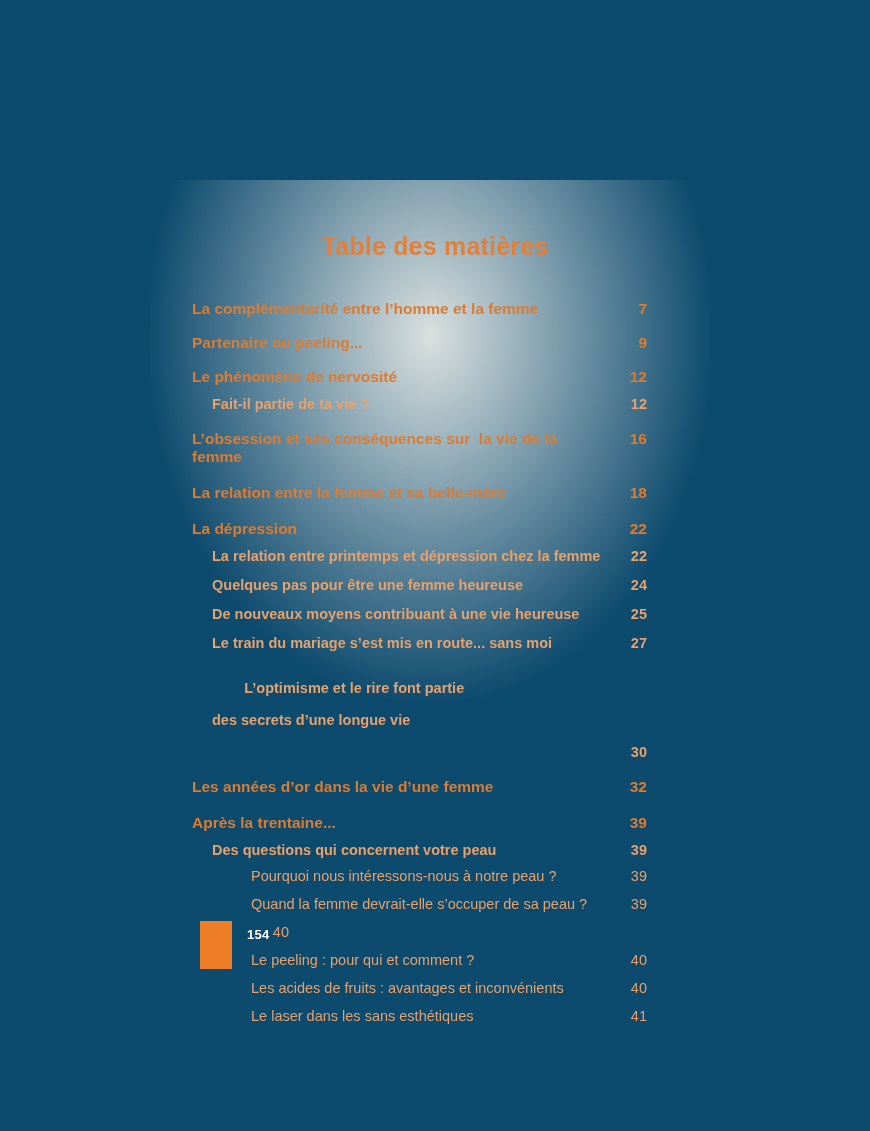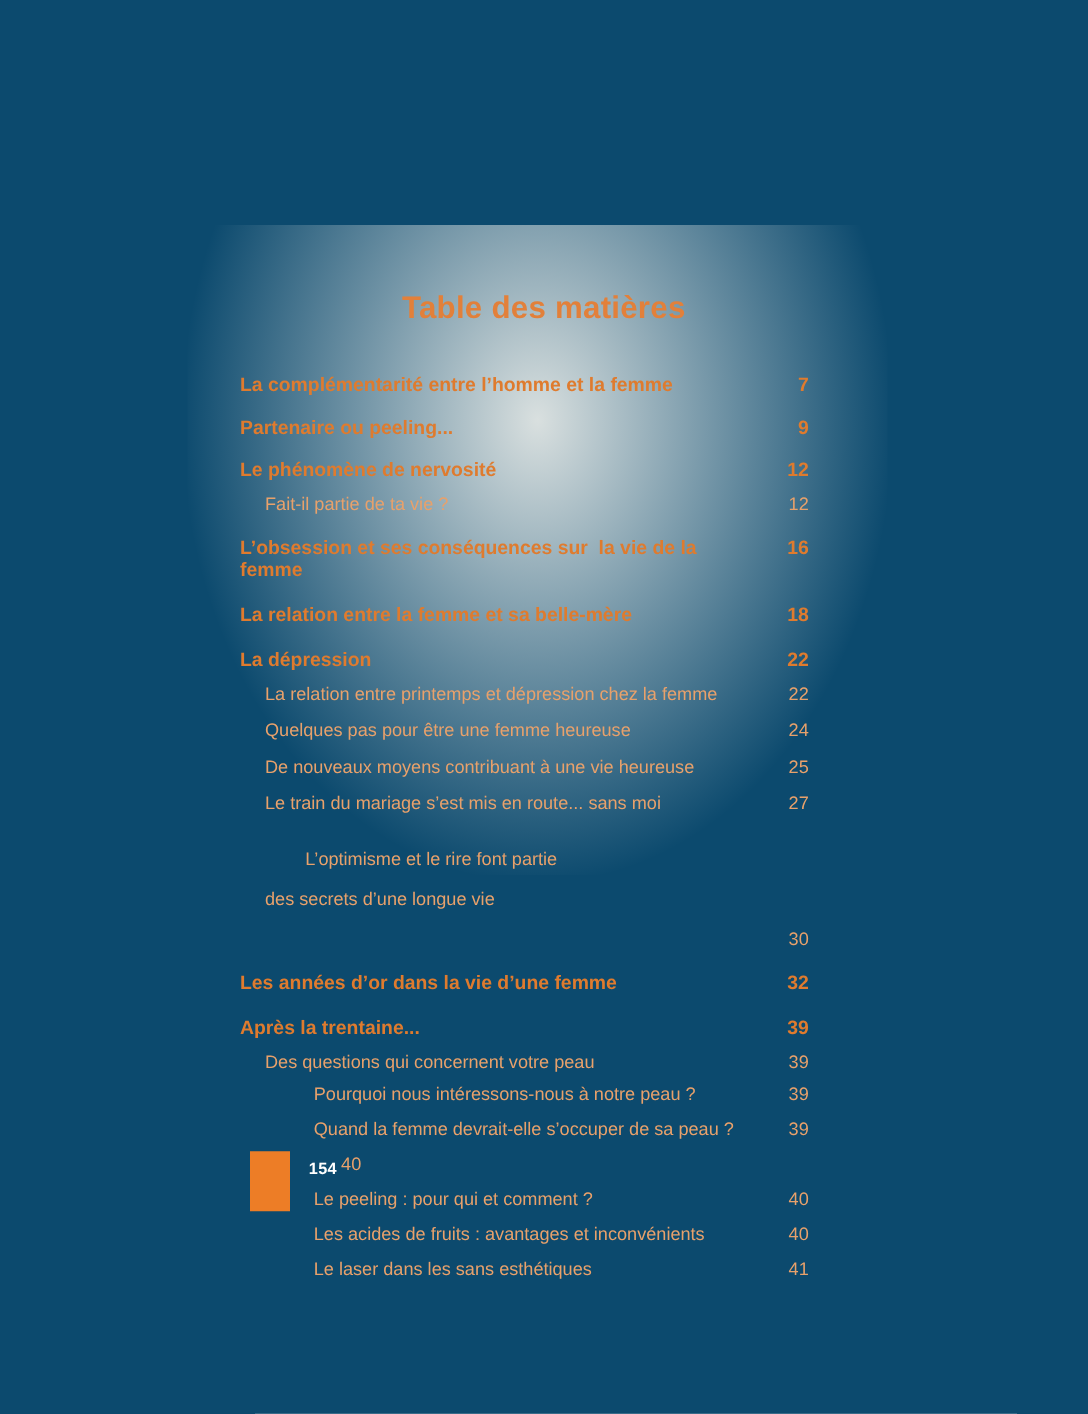--- a/index.html
+++ b/index.html
@@ -81,21 +81,21 @@
   }
 
   
   .lvl2 {
     margin-bottom: 13px;
     padding-left: 20px;
   }
   .lvl2 .toc-label,
   .lvl2 .toc-page {
     font-size: 14.5px;
-    font-weight: normal;
+    font-weight: bold;
     color: #E8A16B;
   }
 
   
   .lvl3 {
     margin-bottom: 12px;
     padding-left: 59px;
   }
   .lvl3 .toc-label,
   .lvl3 .toc-page {

